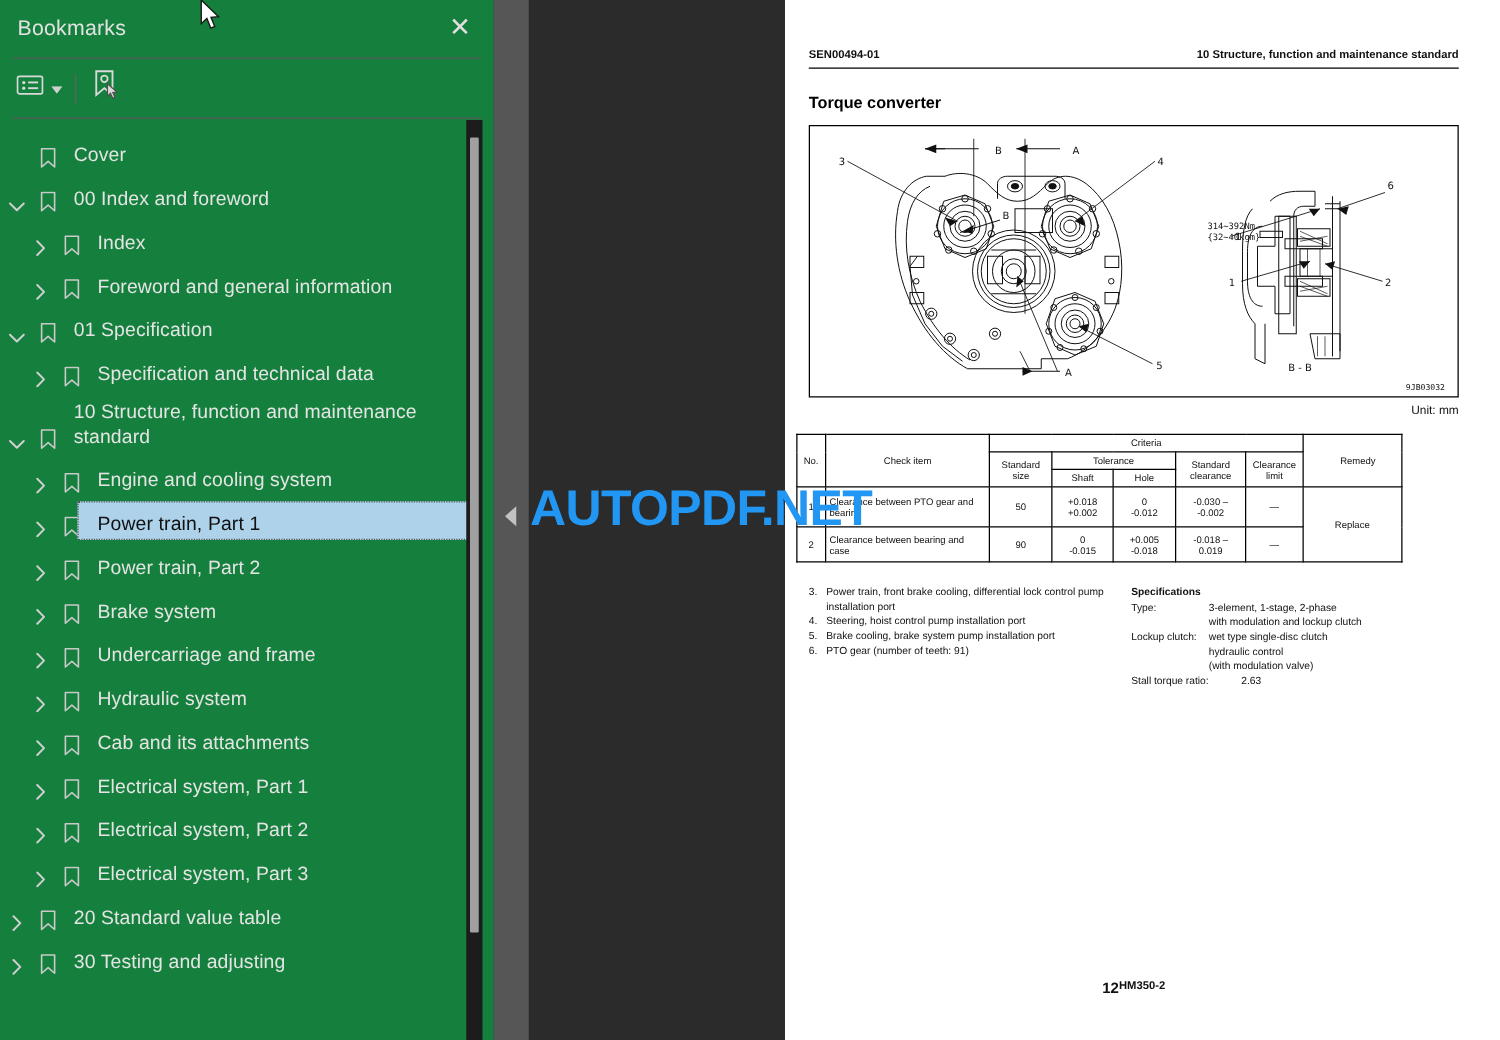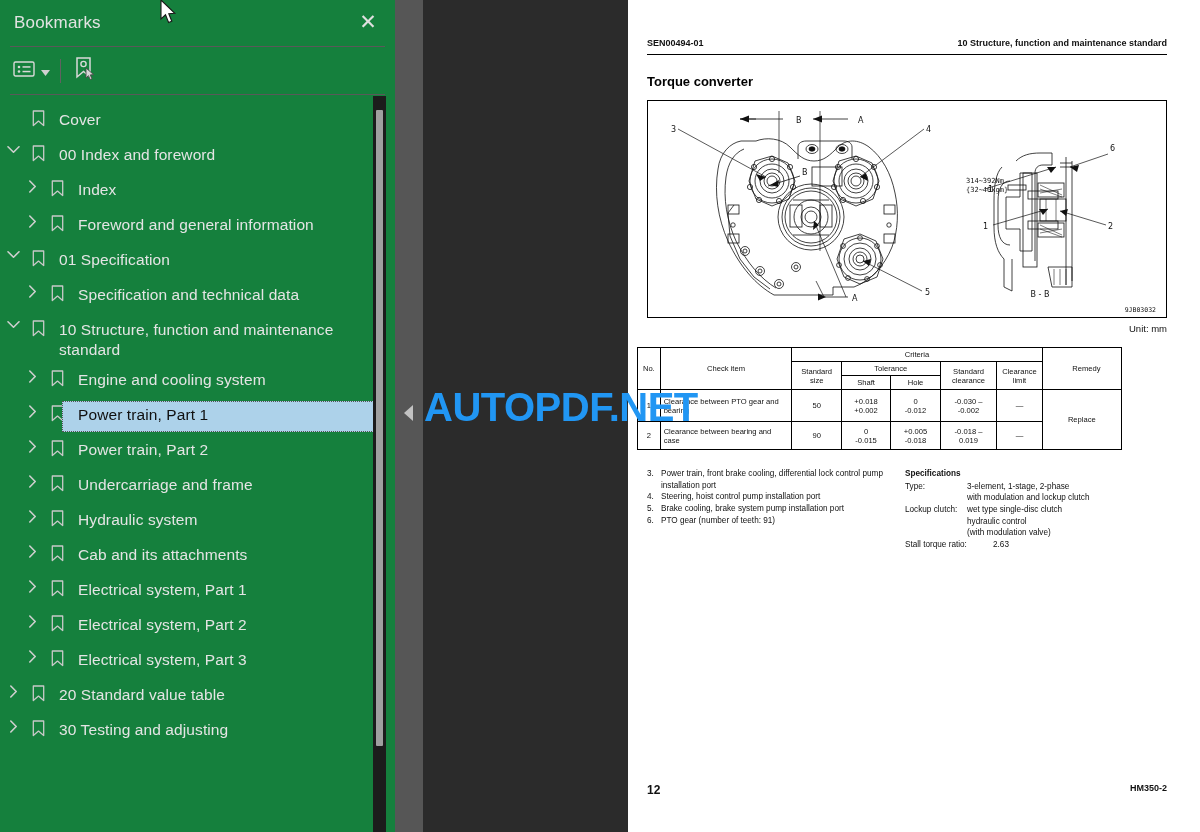--- a/index.html
+++ b/index.html
@@ -59,21 +59,21 @@
   }
 
   
   #tree {
     position: absolute; left: 0; top: 96px;
     width: 378px; height: 736px;
     overflow: hidden;
     padding-top: 8px;
   }
   .node {
-    display: flex; align-items: flex-start;
+    display: flex; align-items: flex-end;
     min-height: 35px;
     padding: 4px 6px 4px 0;
     position: relative;
   }
   .twisty {
     width: 26px; flex: 0 0 26px;
     display: flex; align-items: center; justify-content: center;
     padding-top: 2px;
     cursor: pointer;
   }
@@ -219,21 +219,21 @@
     font-size: 8.2px; color: #111; line-height: 1.42;
   }
   .spec-hd { font-weight: bold; margin-bottom: 1px; }
   .spec-row { display: flex; }
   .spec-k { width: 62px; flex: 0 0 62px; }
   .spec-v { flex: 1; }
 
   
   #pg-foot {
     position: absolute; left: 19px; top: 783px; width: 520px;
-    display: flex; justify-content: space-between;
+    display: flex; justify-content: center;
     font-size: 10.5px; font-weight: bold; color: #111;
   }
   #pg-foot .fnum { font-size: 12px; }
   #pg-foot .fmodel { font-size: 9px; }
 
   
   #cursor { position: absolute; left: 160px; top: 0px; z-index: 90; }
 </style>
 </head>
 <body>
@@ -402,20 +402,33 @@
             <svg width="9" height="13" viewBox="0 0 9 13">
               <polyline points="1.8,1 7.2,6.5 1.8,12" fill="none" stroke="#cfcfcf" stroke-width="1.6" stroke-linecap="round" stroke-linejoin="round"></polyline>
             </svg>
           </span>
           <span class="bm-ico">
             <svg width="13" height="17" viewBox="0 0 13 17">
               <path d="M1.3 1 H11.7 V15.6 L6.5 11.1 L1.3 15.6 Z" fill="none" stroke="#c9c9c9" stroke-width="1.3" stroke-linejoin="round"></path>
             </svg>
           </span>
           <span class="node-label">Power train, Part 2</span>
+        </div>
+        <div class="node d2">
+          <span class="twisty">
+            <svg width="9" height="13" viewBox="0 0 9 13">
+              <polyline points="1.8,1 7.2,6.5 1.8,12" fill="none" stroke="#cfcfcf" stroke-width="1.6" stroke-linecap="round" stroke-linejoin="round"></polyline>
+            </svg>
+          </span>
+          <span class="bm-ico">
+            <svg width="13" height="17" viewBox="0 0 13 17">
+              <path d="M1.3 1 H11.7 V15.6 L6.5 11.1 L1.3 15.6 Z" fill="none" stroke="#c9c9c9" stroke-width="1.3" stroke-linejoin="round"></path>
+            </svg>
+          </span>
+          <span class="node-label">Brake system</span>
         </div>
         <div class="node d2">
           <span class="twisty">
             <svg width="9" height="13" viewBox="0 0 9 13">
               <polyline points="1.8,1 7.2,6.5 1.8,12" fill="none" stroke="#cfcfcf" stroke-width="1.6" stroke-linecap="round" stroke-linejoin="round"></polyline>
             </svg>
           </span>
           <span class="bm-ico">
             <svg width="13" height="17" viewBox="0 0 13 17">
               <path d="M1.3 1 H11.7 V15.6 L6.5 11.1 L1.3 15.6 Z" fill="none" stroke="#c9c9c9" stroke-width="1.3" stroke-linejoin="round"></path>

